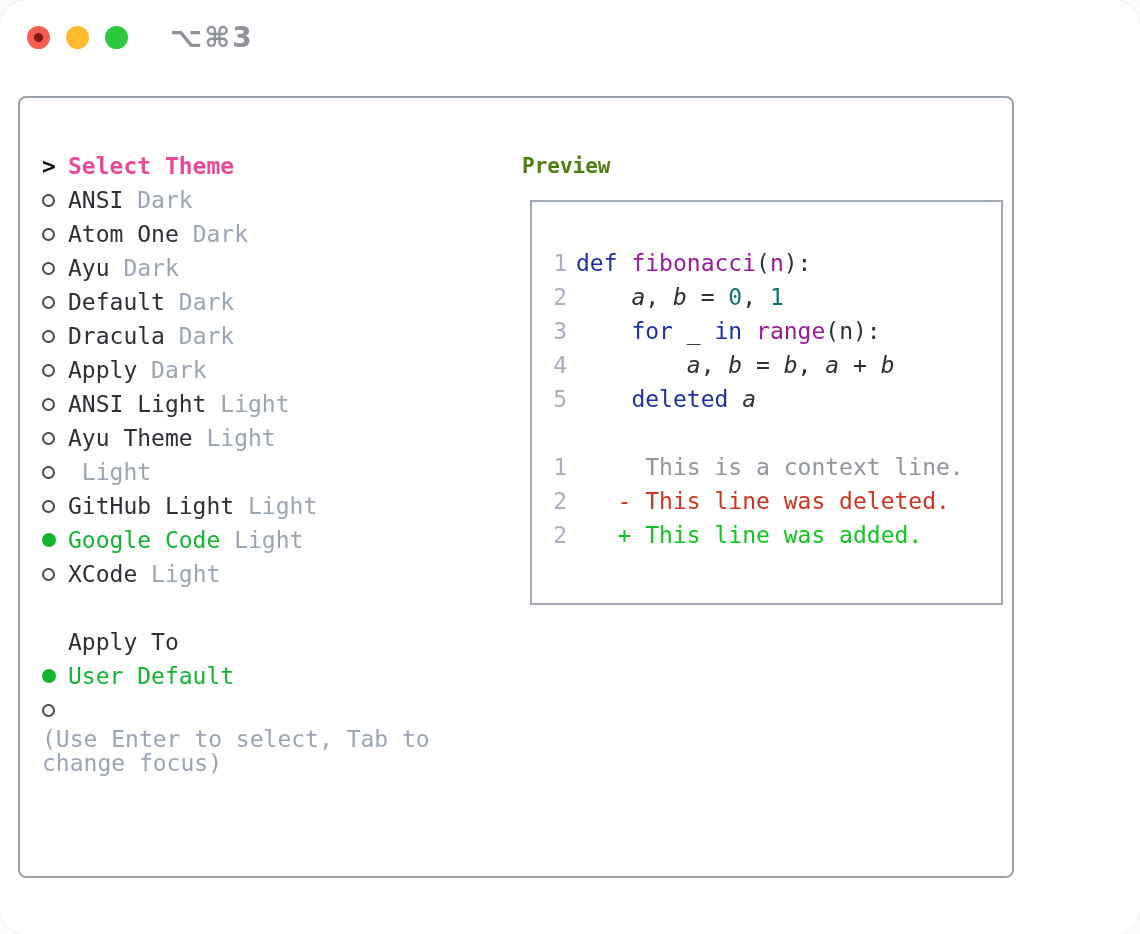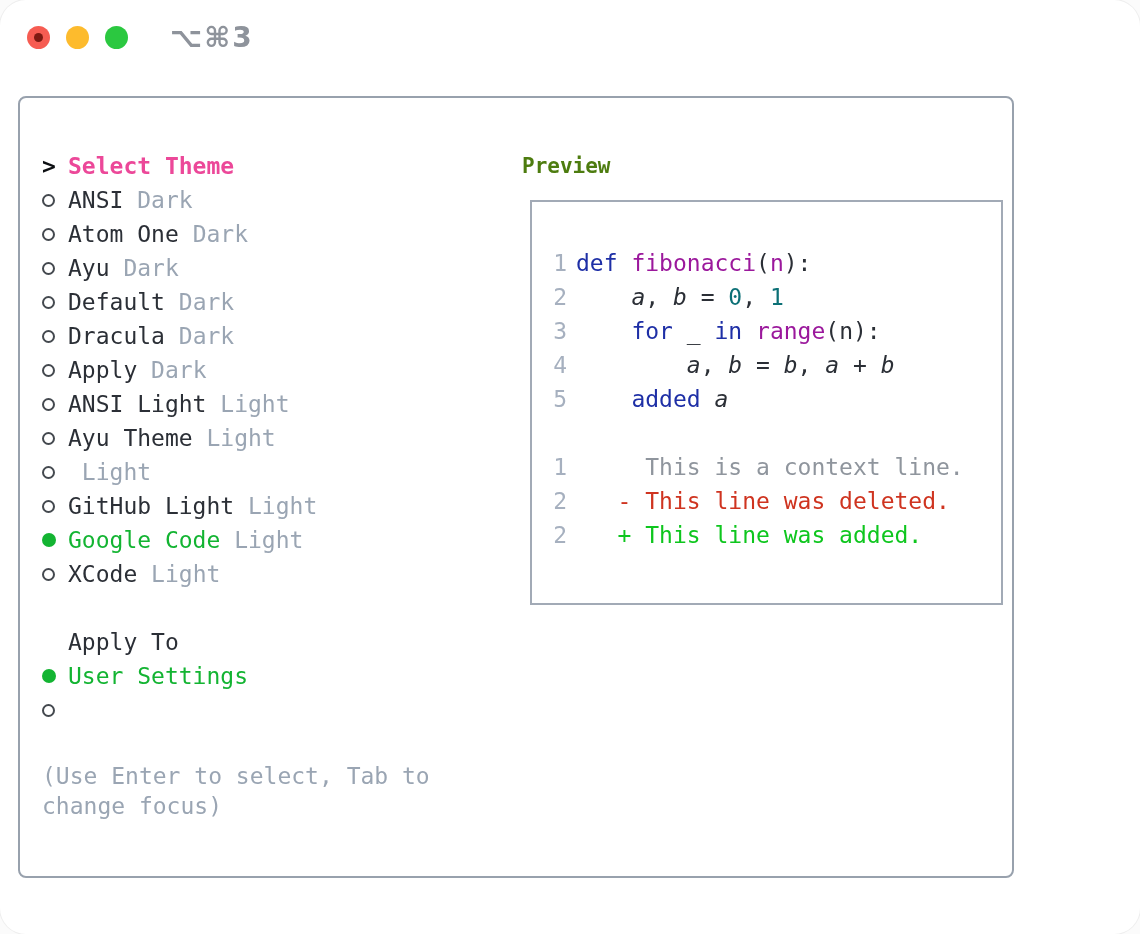--- a/index.html
+++ b/index.html
@@ -42,21 +42,21 @@
   .list-title { font-weight: 700; color: #ec4899; }
   .radio {
     display: inline-block; width: 13px; height: 13px; border-radius: 50%;
     border: 2px solid #44494f; background: transparent;
   }
   .radio.sel { border: none; width: 14px; height: 14px; background: var(--green); }
   .row.sel .item-name { color: var(--green); }
   .variant { color: var(--muted); }
   .spacer { height: 34px; }
 
-  .hint { margin-top: 34px; font-size: 23px; line-height: 30px; color: var(--muted); width: 30ch; }
+  .hint { font-size: 23px; line-height: 24px; color: var(--muted); width: 30ch; }
 
   
   .preview-title { height: 34px; display: flex; align-items: center; font-size: 21px; font-weight: 700; color: #4d7c0f; padding-left: 18px; }
   .preview-box {
     margin-top: 17px; margin-left: 26px; width: 473px; height: 405px;
     border: 2px solid var(--preview-border); background: #fff; padding: 48px 8px 0 20px;
   }
   .cl { height: 34px; font-size: 23px; white-space: pre; }
   .ln { display: inline-block; width: 15px; text-align: right; margin-right: 9px; color: var(--ln); }
   .tk-pl  { color: var(--text); }
@@ -107,35 +107,35 @@
         </div>
 
       <div class="spacer"></div>
 
       <div class="row">
         <span class="cell-marker"></span>
         <span>Apply To</span>
       </div>
 
       <div id="apply-list">
-          <div class="row sel"><span class="cell-marker"><span class="radio sel"></span></span><span class="item-name">User Settings</span></div>
+          <div class="row sel"><span class="cell-marker"><span class="radio sel"></span></span><span class="item-name">User Default</span></div>
           <div class="row"><span class="cell-marker"><span class="radio"></span></span></div>
         </div>
 
       <div class="hint">(Use Enter to select, Tab to change focus)</div>
     </div>
 
     <div class="right-col">
       <div class="preview-title">Preview</div>
       <div class="preview-box" id="preview-box">
           <div class="cl"><span class="ln">1</span><span class="ct"><span class="tk-kw">def </span><span class="tk-fn">fibonacci</span><span class="tk-pl">(</span><span class="tk-prm">n</span><span class="tk-pl">):</span></span></div>
           <div class="cl"><span class="ln">2</span><span class="ct"><span class="tk-pl">    </span><span class="tk-var">a</span><span class="tk-pl">, </span><span class="tk-var">b</span><span class="tk-pl"> = </span><span class="tk-num">0</span><span class="tk-pl">, </span><span class="tk-num">1</span></span></div>
           <div class="cl"><span class="ln">3</span><span class="ct"><span class="tk-pl">    </span><span class="tk-kw">for</span><span class="tk-pl"> _ </span><span class="tk-kw">in</span><span class="tk-pl"> </span><span class="tk-fn">range</span><span class="tk-pl">(n):</span></span></div>
           <div class="cl"><span class="ln">4</span><span class="ct"><span class="tk-pl">        </span><span class="tk-var">a</span><span class="tk-pl">, </span><span class="tk-var">b</span><span class="tk-pl"> = </span><span class="tk-var">b</span><span class="tk-pl">, </span><span class="tk-var">a</span><span class="tk-pl"> + </span><span class="tk-var">b</span></span></div>
-          <div class="cl"><span class="ln">5</span><span class="ct"><span class="tk-pl">    </span><span class="tk-kw">added</span><span class="tk-pl"> </span><span class="tk-var">a</span></span></div>
+          <div class="cl"><span class="ln">5</span><span class="ct"><span class="tk-pl">    </span><span class="tk-kw">deleted</span><span class="tk-pl"> </span><span class="tk-var">a</span></span></div>
           <div class="cl">&nbsp;</div>
           <div class="cl ctx"><span class="ln">1</span><span class="ct">     This is a context line.</span></div>
           <div class="cl del"><span class="ln">2</span><span class="ct">   - This line was deleted.</span></div>
           <div class="cl add"><span class="ln">2</span><span class="ct">   + This line was added.</span></div>
         </div>
     </div>
 
   </div>
 </div>
 

